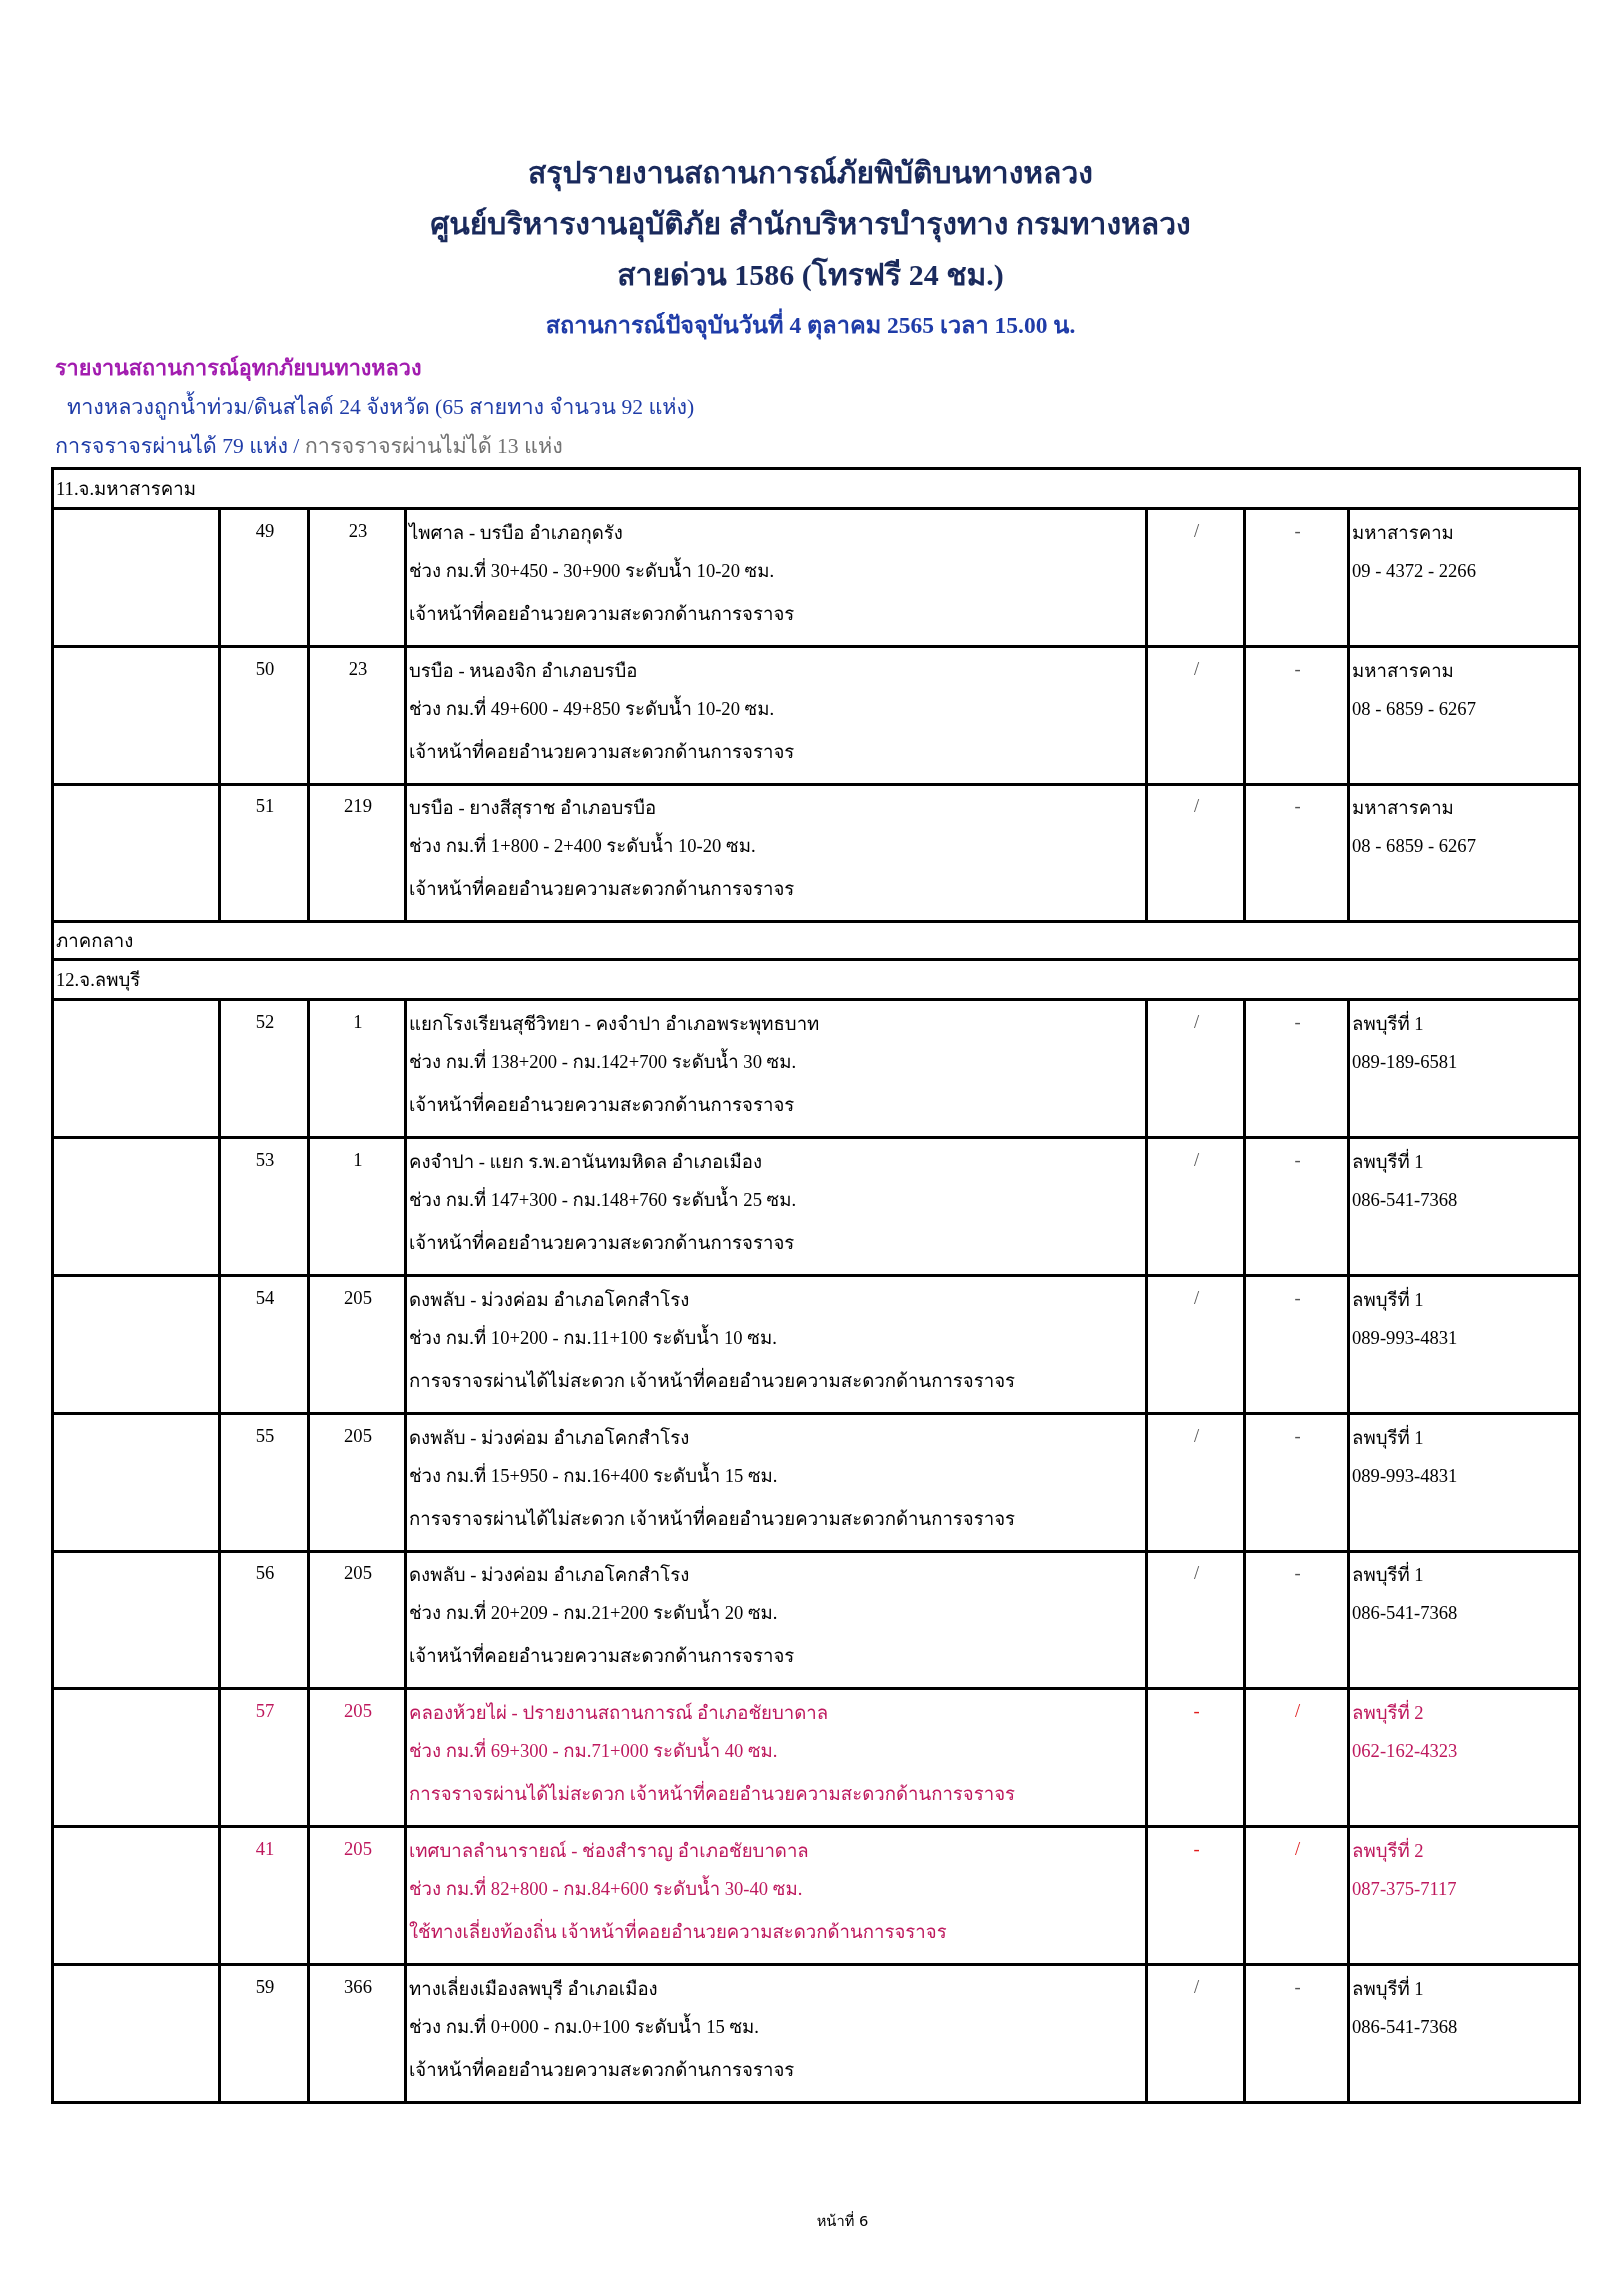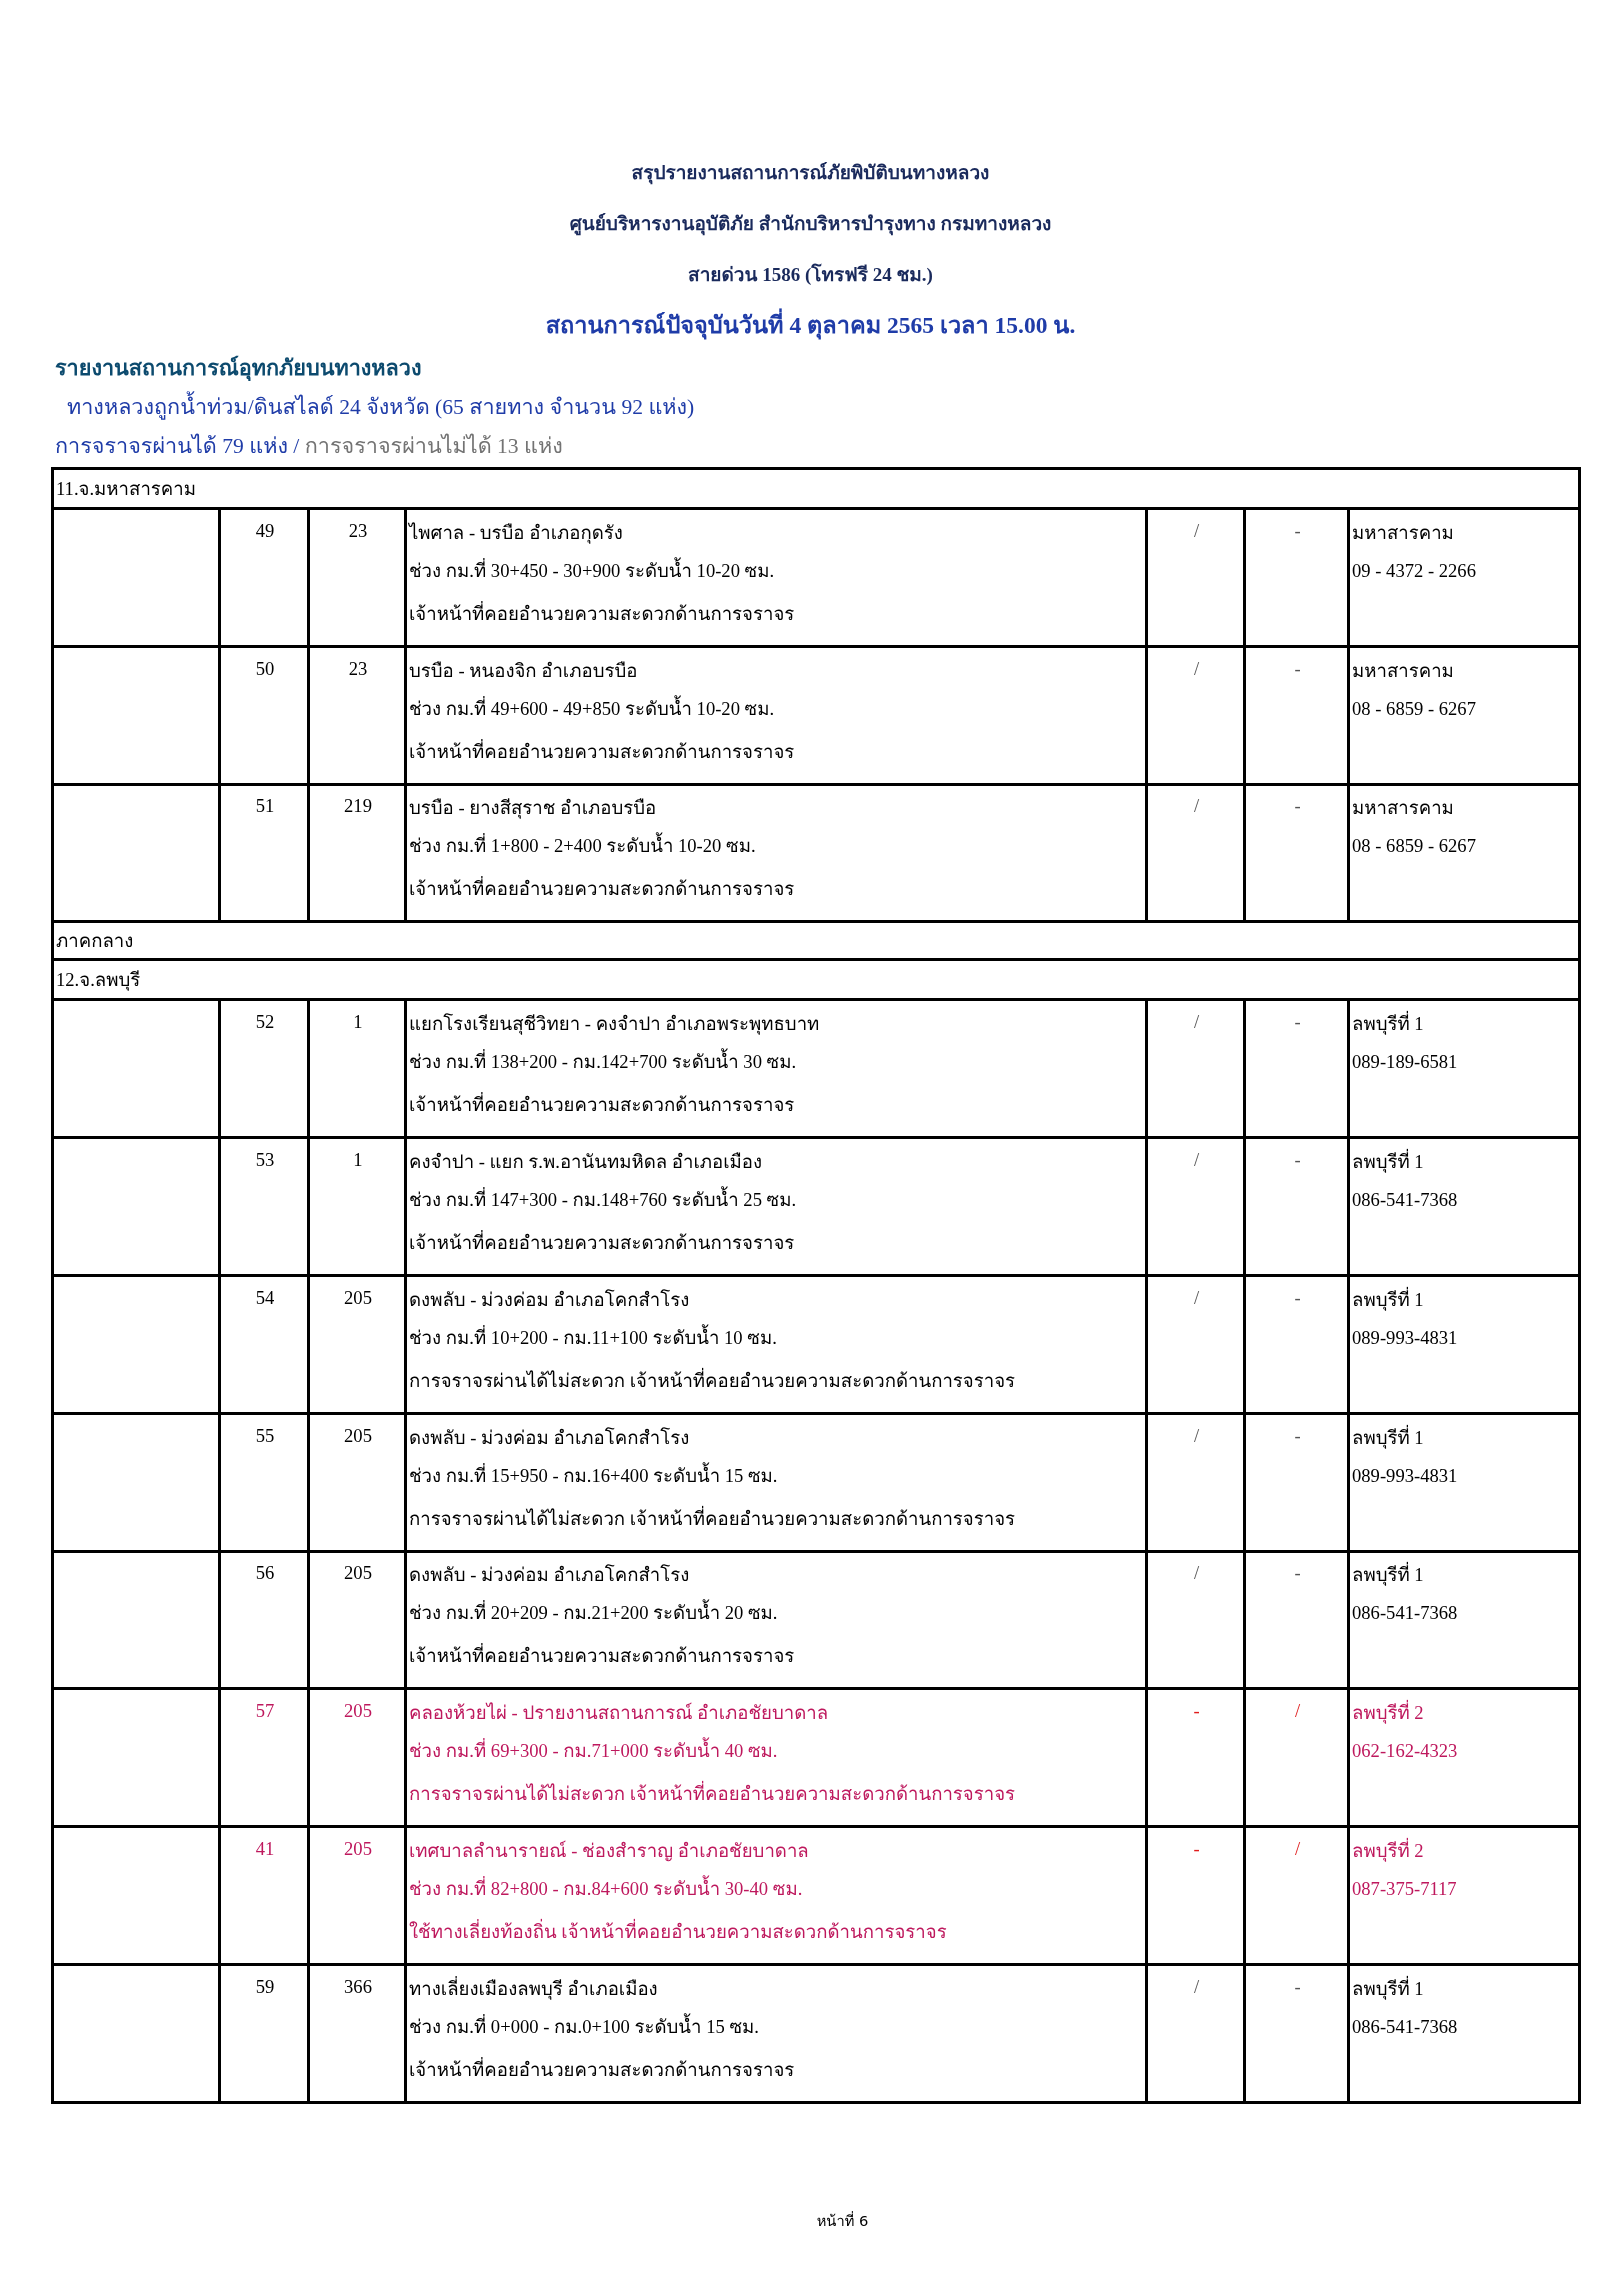--- a/index.html
+++ b/index.html
@@ -1,21 +1,21 @@
 <!DOCTYPE html>
 <html><head>
 <meta charset="utf-8">
 <style>
   html, body { margin: 0; padding: 0; background: #ffffff; }
   body { width: 1621px; height: 2292px; position: relative; font-family: "Liberation Serif", "DejaVu Serif", serif; color: #000; }
   .header { position: absolute; left: 0; top: 147px; width: 1621px; text-align: center; }
-  .header .line { font-weight: bold; font-size: 19px; color: #1a2a5c; line-height: 51px; }
+  .header .line { font-weight: bold; font-size: 30px; color: #1a2a5c; line-height: 51px; }
   .header .line.date { color: #1f3ca8; font-size: 23.5px; }
   .intro { position: absolute; left: 55px; top: 349px; }
-  .intro .l1 { font-weight: bold; font-size: 21.6px; color: #0c4a6e; line-height: 39px; }
+  .intro .l1 { font-weight: bold; font-size: 21.6px; color: #a21caf; line-height: 39px; }
   .intro .l2 { font-size: 21.6px; color: #1f3ca8; line-height: 39px; margin-left: 12px; }
   .intro .l3 { font-size: 21.6px; line-height: 39px; }
   .intro .pass { color: #1f3ca8; }
   .intro .fail { color: #737373; }
   table.report { position: absolute; left: 51px; top: 467px; width: 1527px; border-collapse: collapse; table-layout: fixed; }
   table.report td { border: 3.9px solid #000; vertical-align: top; font-size: 18.6px; padding: 0 0 0 2px; }
   table.report tr.prov td { height: 37px; vertical-align: middle; }
   table.report tr.region td { height: 35px; font-weight: normal; vertical-align: middle; }
   table.report tr.item td { height: 125px; }
   td.c-num, td.c-route, td.c-mark { text-align: center; padding-top: 9.8px !important; }

